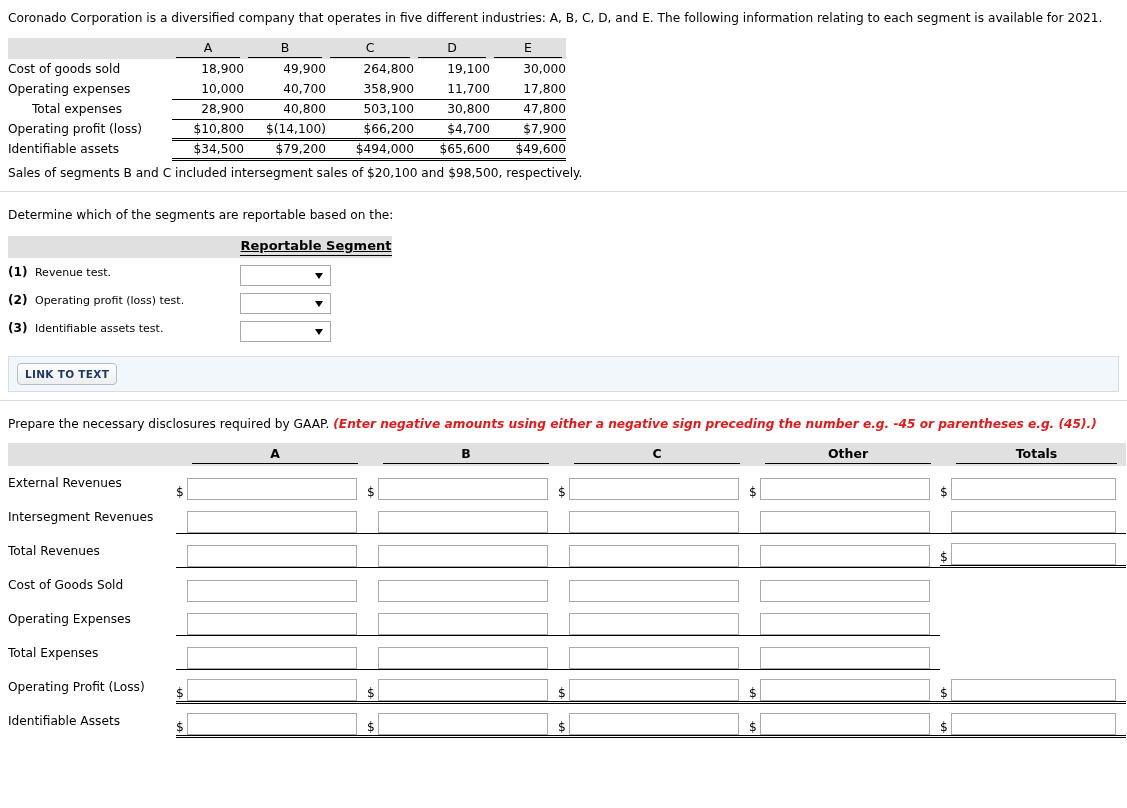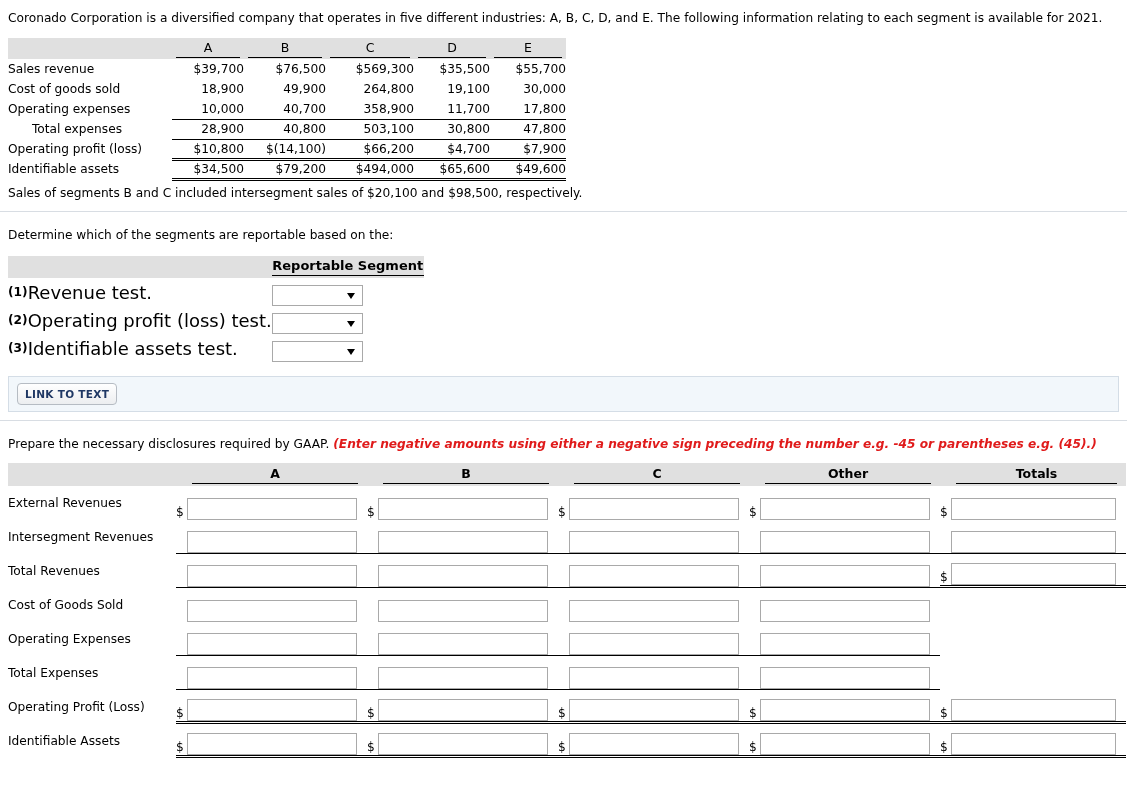--- a/index.html
+++ b/index.html
@@ -82,23 +82,24 @@
     font-weight: bold;
     font-size: 13px;
     text-align: center;
     height: 22px;
     vertical-align: middle;
   }
   .rep-hdr .ul {
     display: block;
     border-bottom: 1.5px solid #000;
     padding-bottom: 2px;
+    text-decoration: underline;
   }
   .q-num { font-weight: bold; font-size: 12.2px; padding: 8px 10px 8px 4px; white-space: nowrap; vertical-align: middle; }
-  .q-txt { font-size: 18px; padding: 8px 10px 8px 0; white-space: nowrap; vertical-align: middle; }
+  .q-txt { font-size: 11px; padding: 8px 10px 8px 0; white-space: nowrap; vertical-align: middle; }
   .q-sel { padding: 4px 0 4px 0; vertical-align: middle; }
 
   .dd {
     position: relative;
     width: 91px;
     height: 21px;
     border: 1px solid #a9a9a9;
     background: #ffffff;
     display: inline-block;
     cursor: pointer;
@@ -232,28 +233,20 @@
           <th class="hdr-cell" style="width:76px">
               <span class="ul">D</span>
             </th>
           <th class="hdr-cell" style="width:76px">
               <span class="ul">E</span>
             </th>
         </tr>
       </thead>
       <tbody id="seg-body">
           <tr>
-            <td class="rowlabel">Sales revenue</td>
-            <td class="num">$39,700</td>
-            <td class="num">$76,500</td>
-            <td class="num">$569,300</td>
-            <td class="num">$35,500</td>
-            <td class="num">$55,700</td>
-          </tr>
-          <tr>
             <td class="rowlabel">Cost of goods sold</td>
             <td class="num">18,900</td>
             <td class="num">49,900</td>
             <td class="num">264,800</td>
             <td class="num">19,100</td>
             <td class="num">30,000</td>
           </tr>
           <tr>
             <td class="rowlabel">Operating expenses</td>
             <td class="num sgl">10,000</td>

